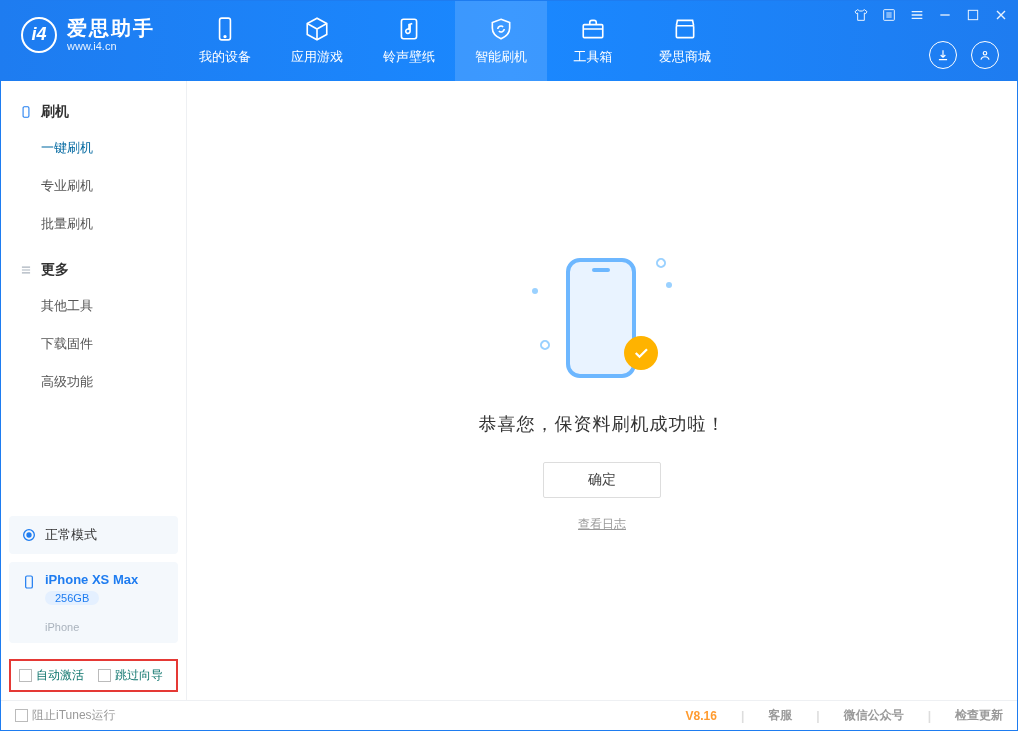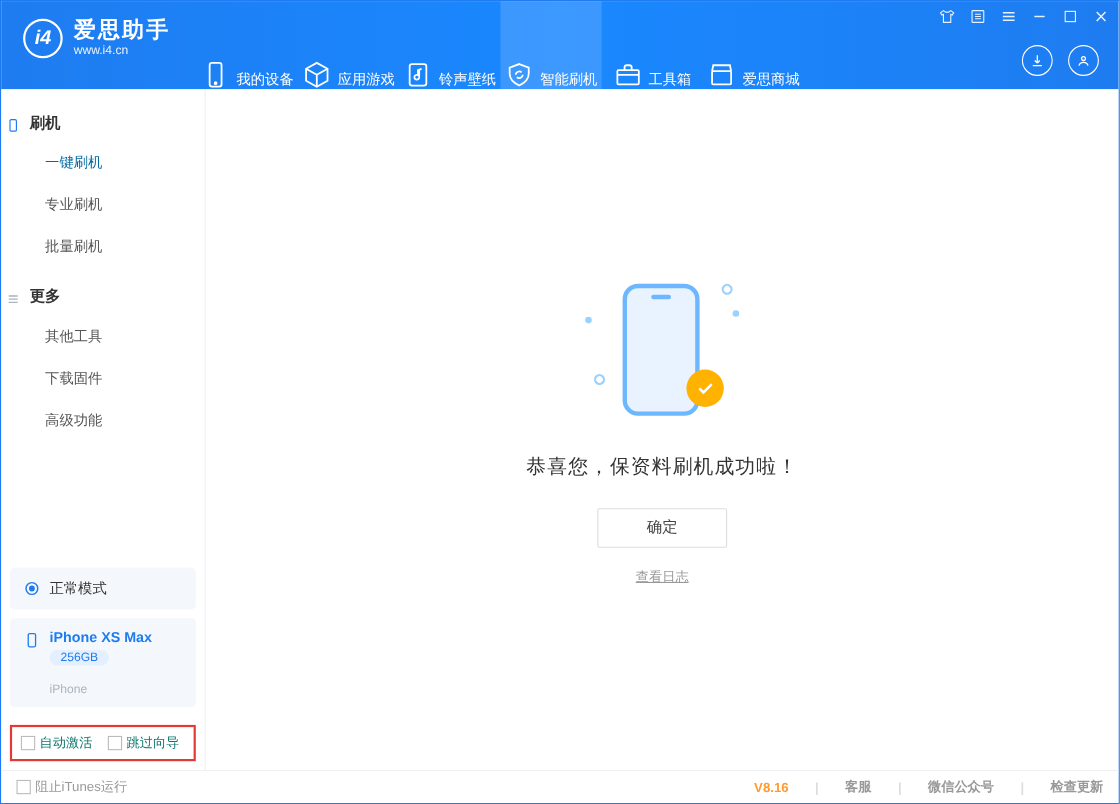--- a/index.html
+++ b/index.html
@@ -17,38 +17,38 @@
 .logo-wrap { display: flex; align-items: center; padding: 0 24px 13px 20px; }
 .logo-icon {
   width: 36px; height: 36px; border: 2px solid #fff; border-radius: 50%; display: flex; align-items: center; justify-content: center; font-weight: bold; font-size: 18px; margin-right: 10px; font-style: italic;
 }
 .logo-txt { line-height: 1.15; }
 .logo-txt .cn { font-size: 20px; font-weight: 600; letter-spacing: 2px; }
 .logo-txt .en { font-size: 11px; opacity: .9; }
 
 .nav { display: flex; align-items: stretch; }
 .nav-item {
-  width: 92px; display: flex; flex-direction: row; align-items: flex-end; justify-content: center; gap: 6px; cursor: pointer; font-size: 13px;
+  width: 92px; display: flex; flex-direction: column; align-items: center; justify-content: center; gap: 6px; cursor: pointer; font-size: 13px;
 }
 .nav-item.active { background: rgba(255,255,255,.15); }
 .nav-item svg { width: 26px; height: 26px; }
 
 .winctrl {
   position: absolute; right: 8px; top: 6px; display: flex; gap: 12px; align-items: center;
 }
 .winctrl span, .winctrl svg { width: 16px; height: 16px; cursor: pointer; opacity: .9; }
 .hdr-btns { position: absolute; right: 18px; bottom: 12px; display: flex; gap: 14px; }
 .hdr-btns .circ { width: 28px; height: 28px; border: 1.5px solid #fff; border-radius: 50%; display:flex; align-items:center; justify-content:center; cursor:pointer;}
 .hdr-btns .circ svg{width:14px;height:14px;}
 
 
 .body { display: flex; height: calc(100% - 80px - 30px); }
 .sidebar { width: 186px; border-right: 1px solid #eef0f3; display:flex; flex-direction:column; }
 .side-scroll{flex:1; padding-top:14px;}
-.grp-hdr { display:flex; align-items:flex-end; gap:8px; padding: 8px 4px; font-size:14px; color:#333; font-weight:600;}
+.grp-hdr { display:flex; align-items:center; gap:8px; padding: 8px 18px; font-size:14px; color:#333; font-weight:600;}
 .grp-hdr svg{width:14px;height:14px;}
 .sub-item { padding: 10px 18px 10px 40px; font-size:13px; color:#555; cursor:pointer;}
 .sub-item.active{color:#0369a1;font-family:Liberation Serif, serif;}
 
 .side-cards{padding:8px;}
 .card{background:#f4f8fc;border-radius:4px;padding:10px 12px;margin-bottom:8px;display:flex;align-items:center;gap:8px;font-size:13px;color:#333;}
 .card svg{width:16px;height:16px;}
 .dev-card .name{color:#1e7cf0;font-weight:600;font-size:13px;}
 .dev-card .cap{display:inline-block;background:#e4f0ff;color:#1e7cf0;border-radius:10px;padding:1px 10px;font-size:11px;margin-top:4px;}
 .dev-card .type{color:#aab3bd;font-size:11px;margin-top:16px;}

